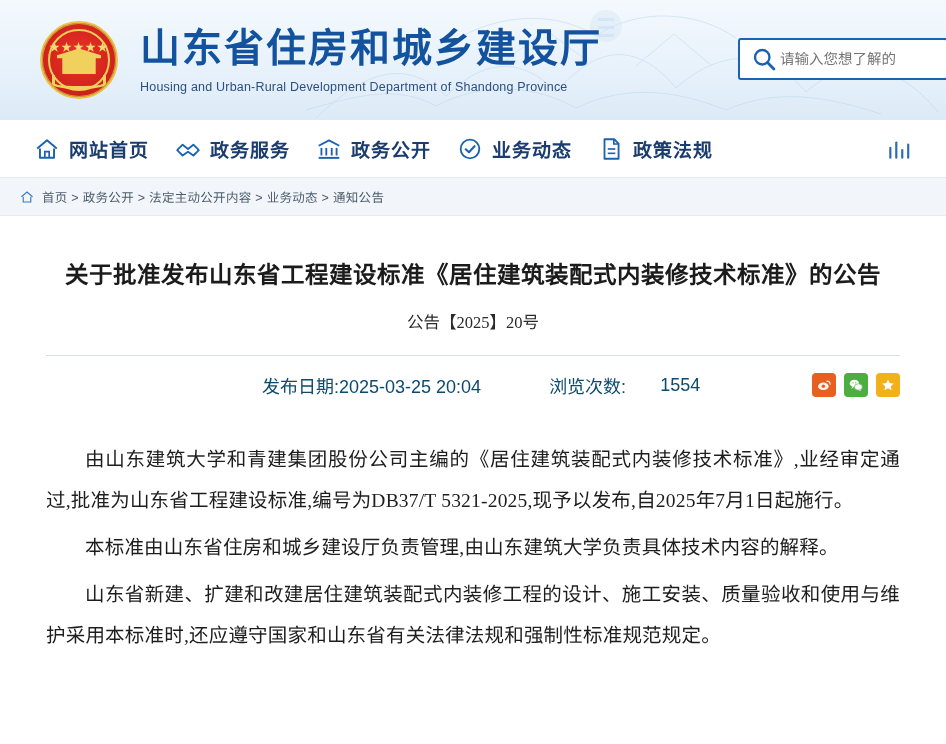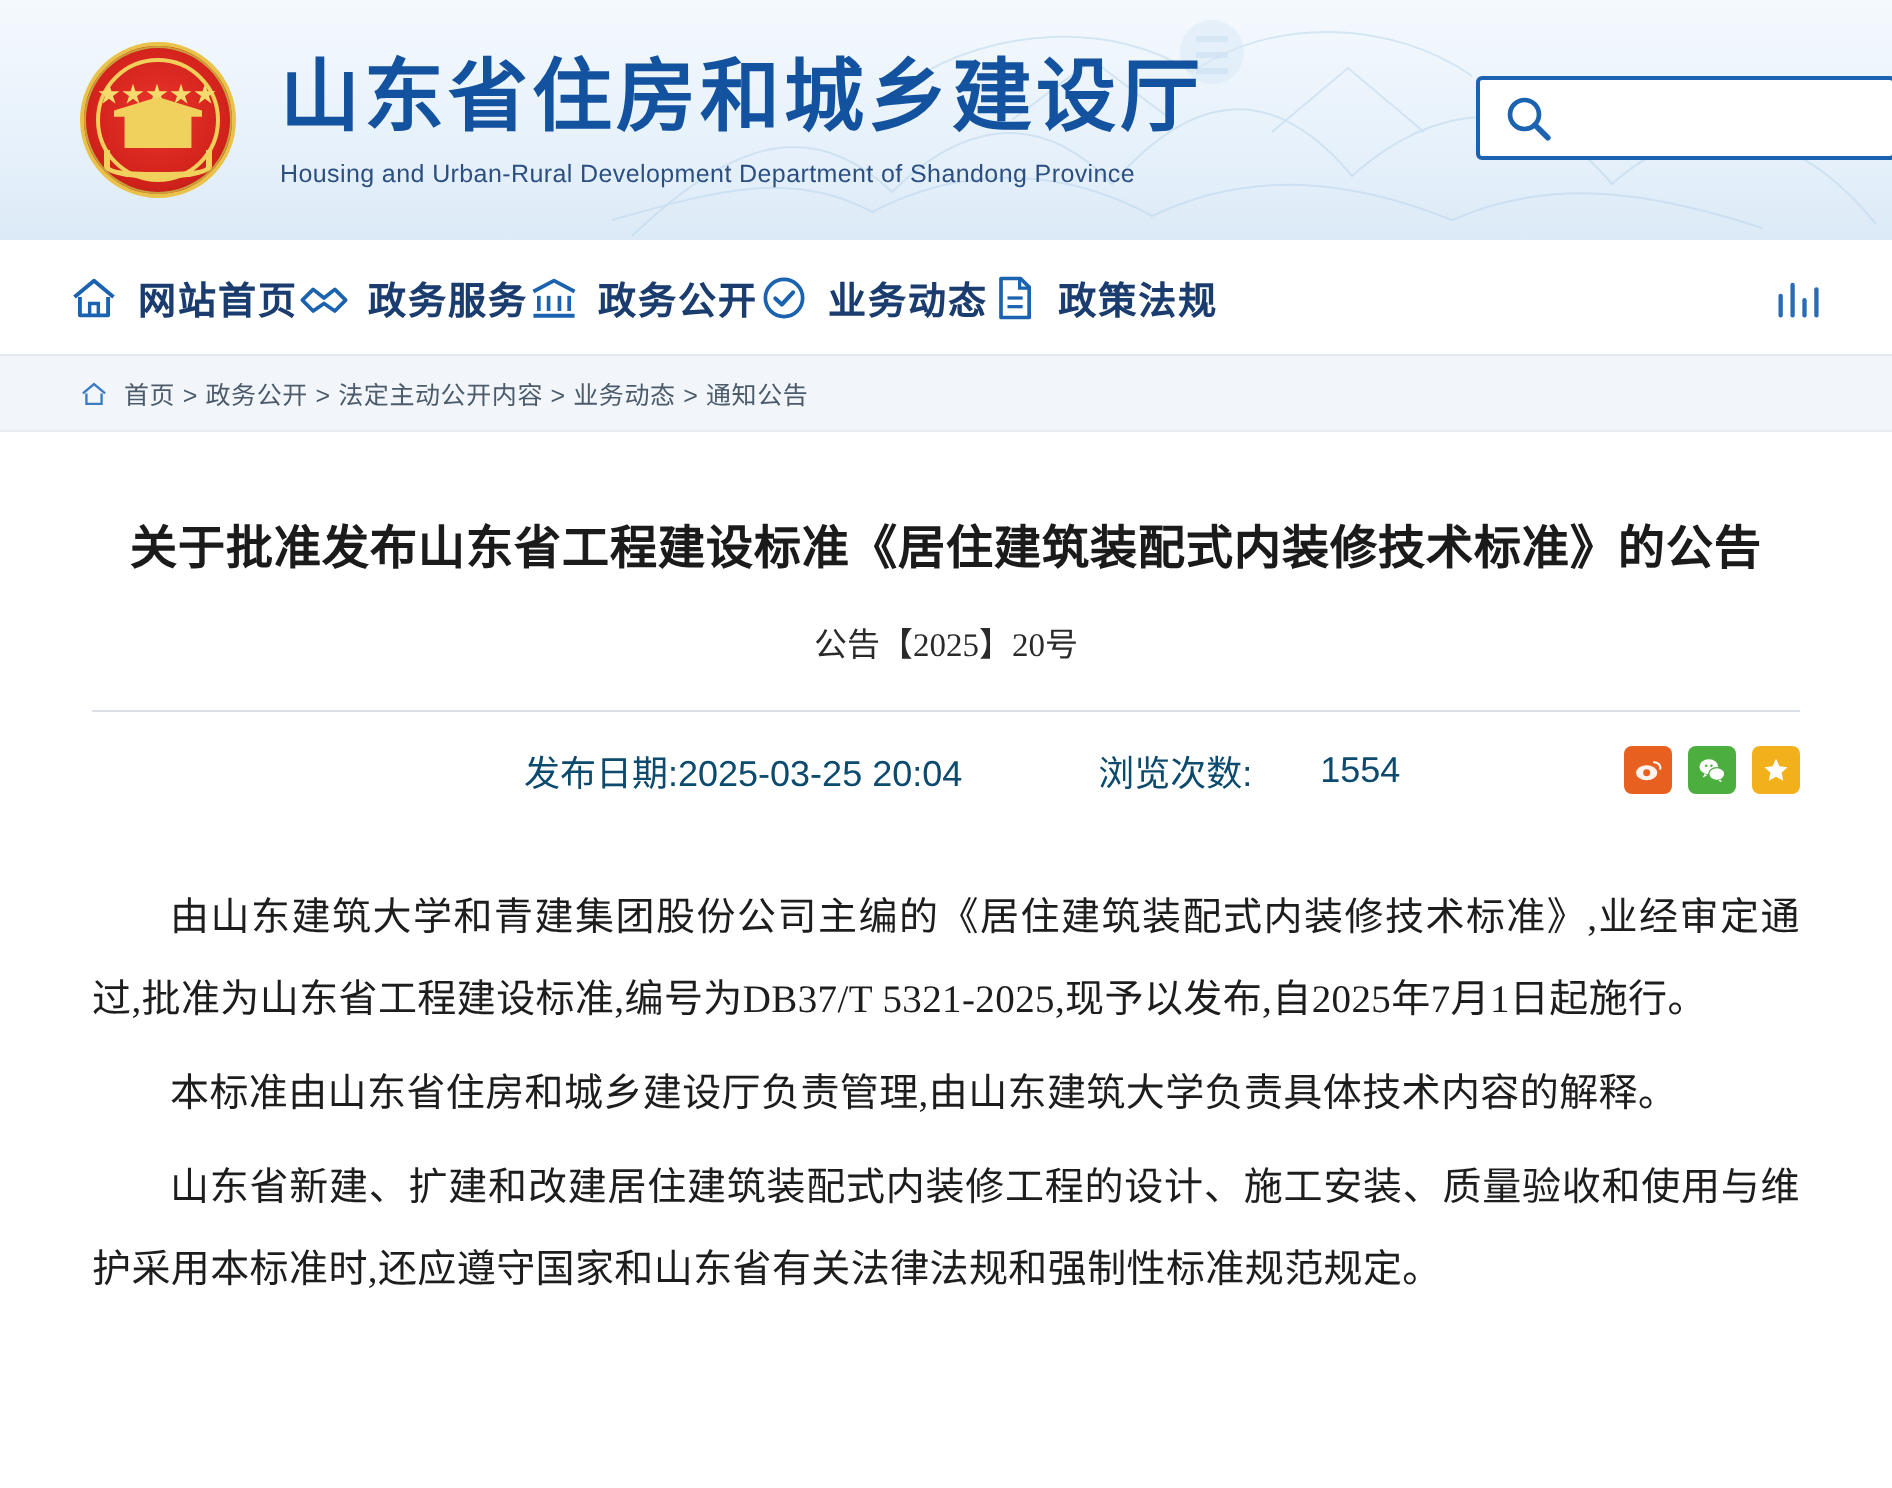--- a/index.html
+++ b/index.html
@@ -113,20 +113,21 @@
   }
 
   
   .nav {
     height: 58px;
     background: #fff;
     border-bottom: 1px solid #e3e9ef;
     display: flex;
     align-items: center;
     padding: 0 34px;
+    gap: 26px;
   }
   .nav-item {
     display: flex;
     align-items: center;
     gap: 9px;
     cursor: pointer;
   }
   .nav-item .ico { width: 26px; height: 26px; flex: 0 0 auto; color: #1b63b0; }
   .nav-item .lbl {
     font-family: "Liberation Serif", serif;
@@ -138,21 +139,21 @@
   }
   .nav .spacer { flex: 1 1 auto; }
   .nav .trailing-ico { width: 26px; height: 26px; color: #2a6bb5; }
 
   
   .crumbbar {
     background: #f2f6fa;
     height: 38px;
     display: flex;
     align-items: center;
-    padding-left: 40px;
+    padding-left: 20px;
     border-bottom: 1px solid #e7edf3;
   }
   .crumbbar .home-ico { width: 14px; height: 14px; color: #3b7bc0; margin-right: 8px; }
   .crumbbar .txt { font-size: 12.5px; color: #4c5b6b; letter-spacing: .3px; }
 
   
   .article { padding: 34px 46px 0 46px; }
   .art-title {
     font-family: "Liberation Serif", serif;
     font-weight: bold;
@@ -241,20 +242,21 @@
       <div class="cn">山东省住房和城乡建设厅</div>
       <div class="en">Housing and Urban-Rural Development Department of Shandong Province</div>
     </div>
   </div>
 
   <div class="search">
     <svg class="mag" viewBox="0 0 24 24" aria-hidden="true">
       <circle cx="10.5" cy="10.5" r="6.2" fill="none" stroke="#1b63b0" stroke-width="2"></circle>
       <line x1="15" y1="15" x2="20.5" y2="20.5" stroke="#1b63b0" stroke-width="2.4" stroke-linecap="round"></line>
     </svg>
+    <input type="text" placeholder="请输入您想了解的" style="">
   </div>
 </div>
 
 <div class="nav">
 
   <div class="nav-item">
     <svg class="ico" viewBox="0 0 24 24" aria-hidden="true">
       <path d="M3 11.5 L12 4 L21 11.5" fill="none" stroke="currentColor" stroke-width="1.8" stroke-linejoin="round"></path>
       <path d="M5.5 11.5 V20 H18.5 V11.5" fill="none" stroke="currentColor" stroke-width="1.8" stroke-linejoin="round"></path>
       <path d="M10 20 V14.5 H14 V20" fill="none" stroke="currentColor" stroke-width="1.6"></path>

